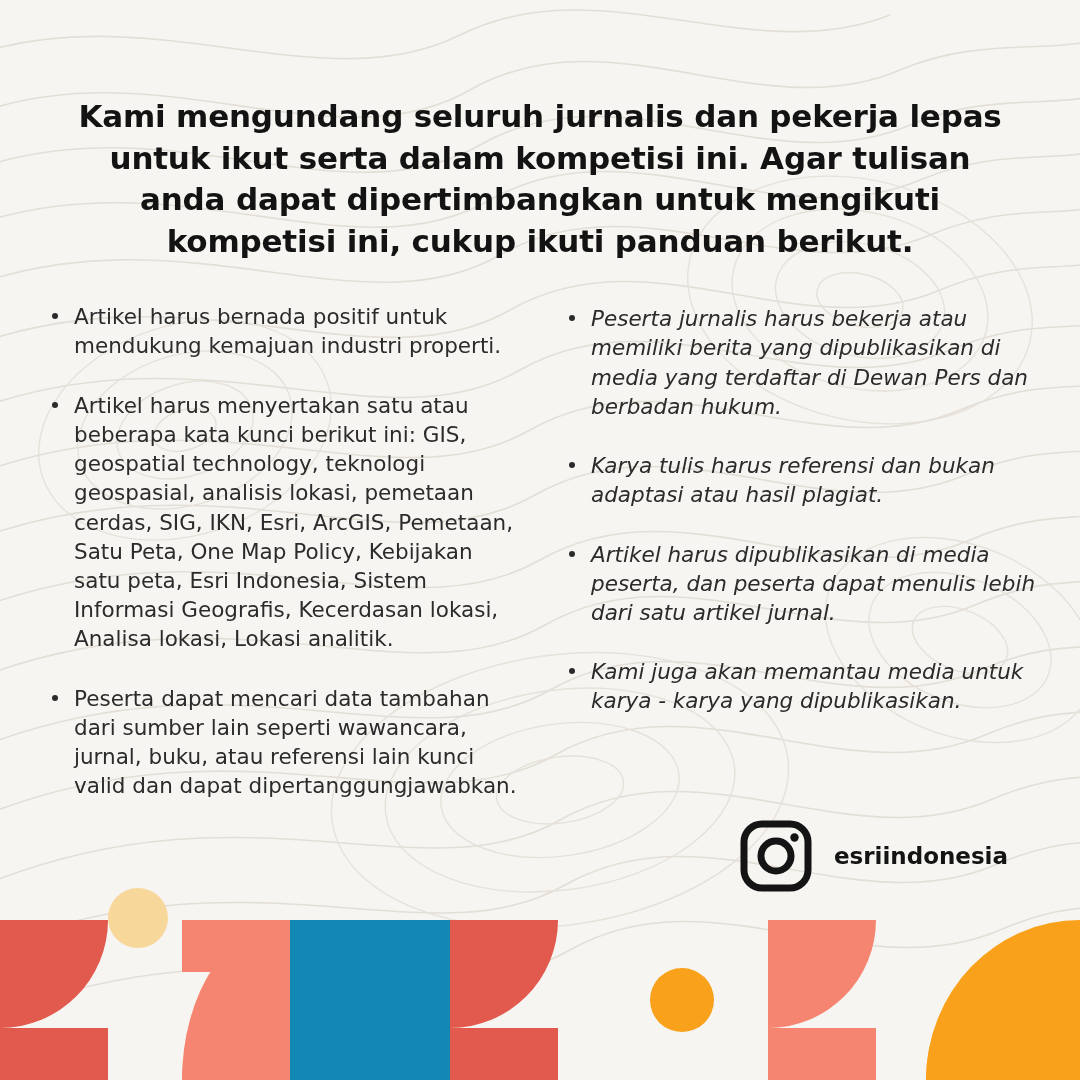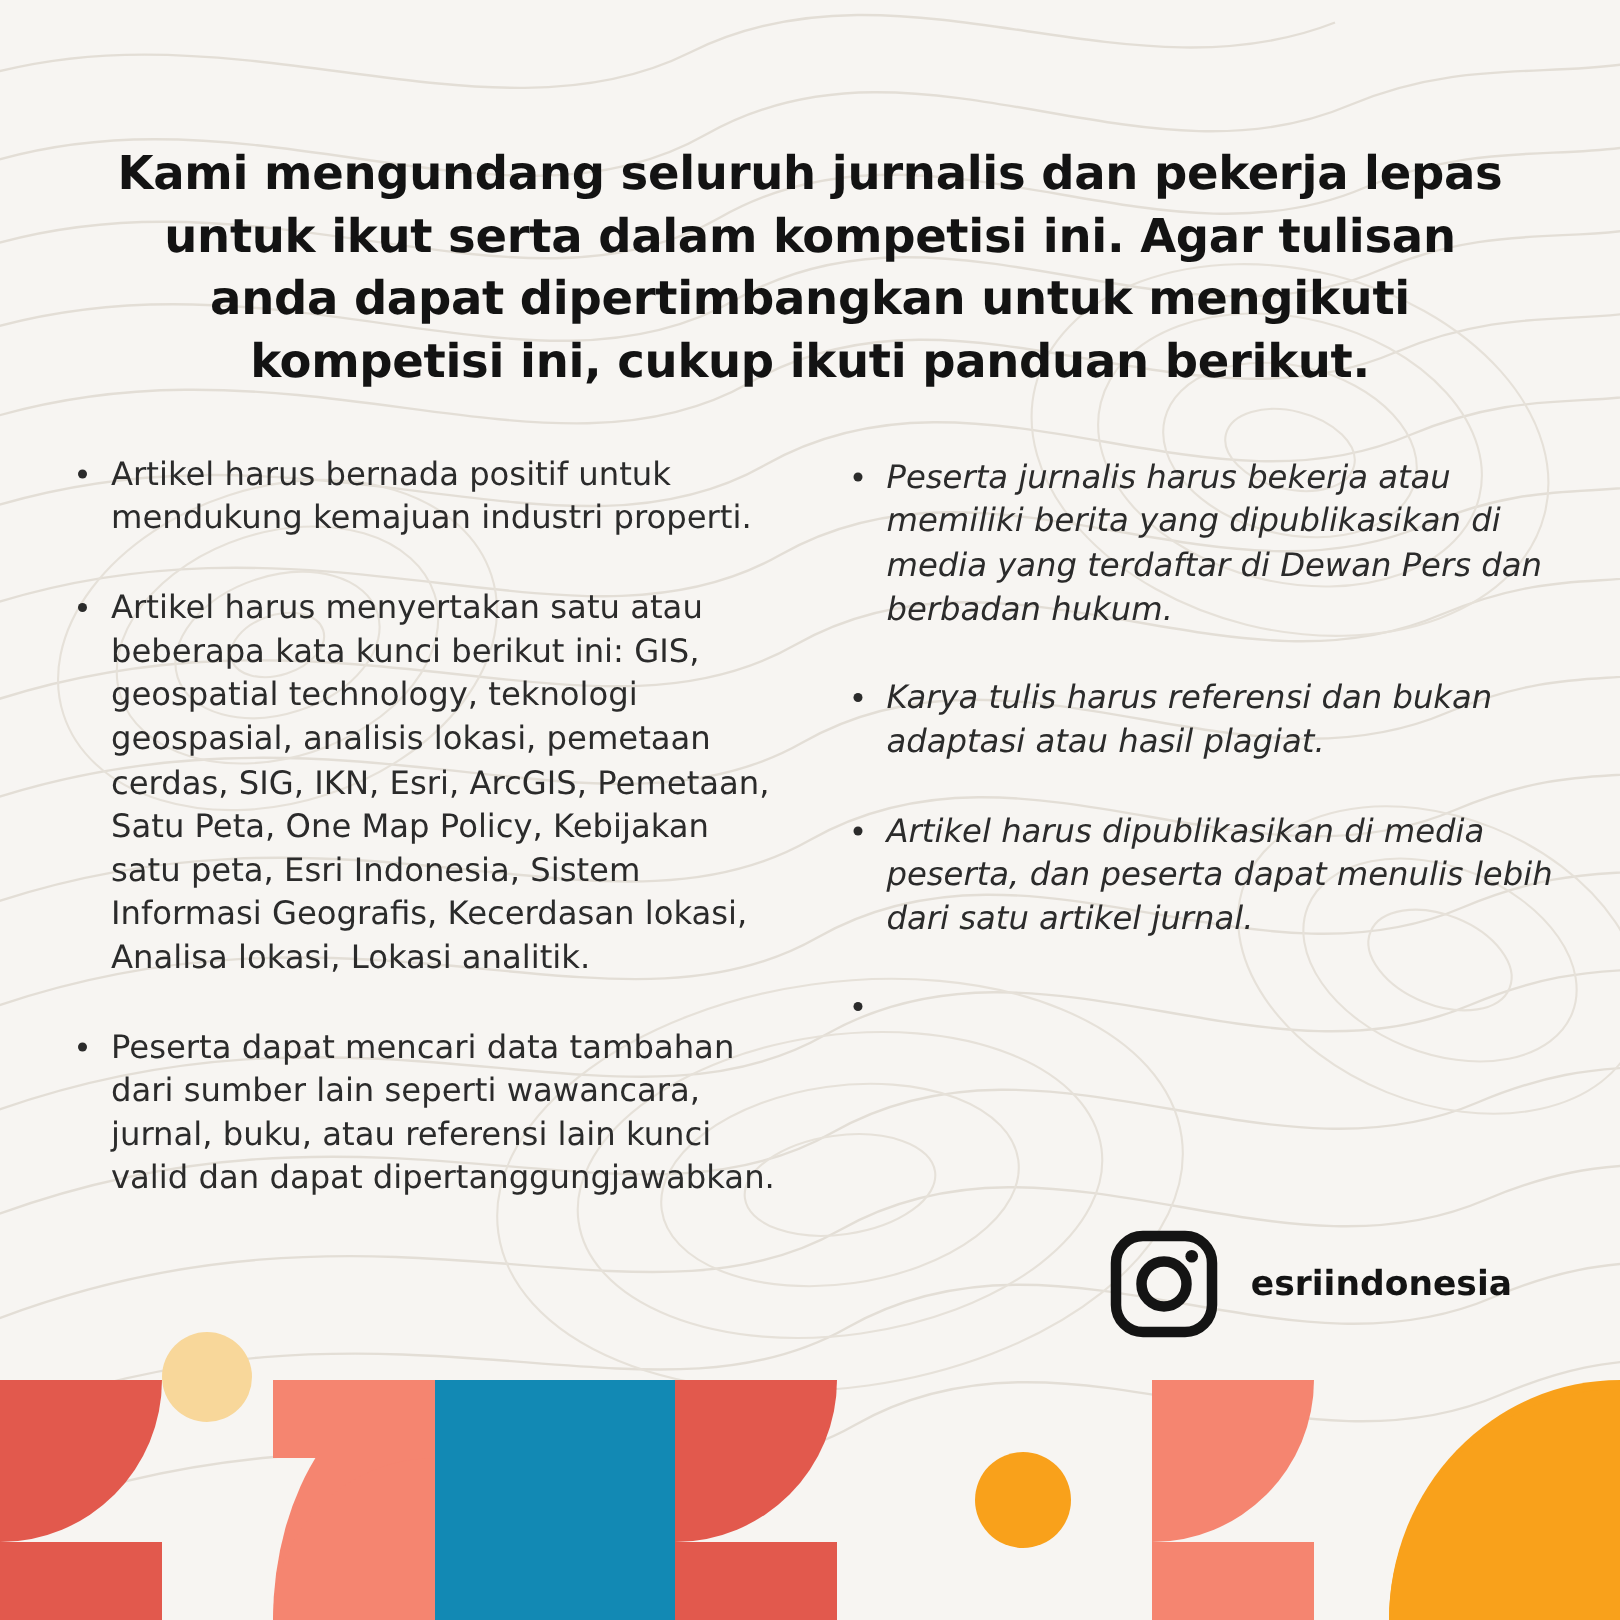--- a/index.html
+++ b/index.html
@@ -207,20 +207,21 @@
         <li>
           <span class="dot"></span>
           <span>Karya tulis harus referensi dan bukan adaptasi atau hasil plagiat.</span>
         </li>
         <li>
           <span class="dot"></span>
           <span>Artikel harus dipublikasikan di media peserta, dan peserta dapat menulis lebih dari satu artikel jurnal.</span>
         </li>
         <li>
           <span class="dot"></span>
+          <span>Kami juga akan memantau media untuk karya - karya yang dipublikasikan.</span>
         </li>
       </ul>
     </div>
 
   </div>
 </div>
 
 <div class="ig-row">
   <svg class="ig-icon" viewBox="0 0 72 72" xmlns="http://www.w3.org/2000/svg">
     <rect x="4" y="4" width="64" height="64" rx="18" ry="18" fill="none" stroke="#141414" stroke-width="7"></rect>

